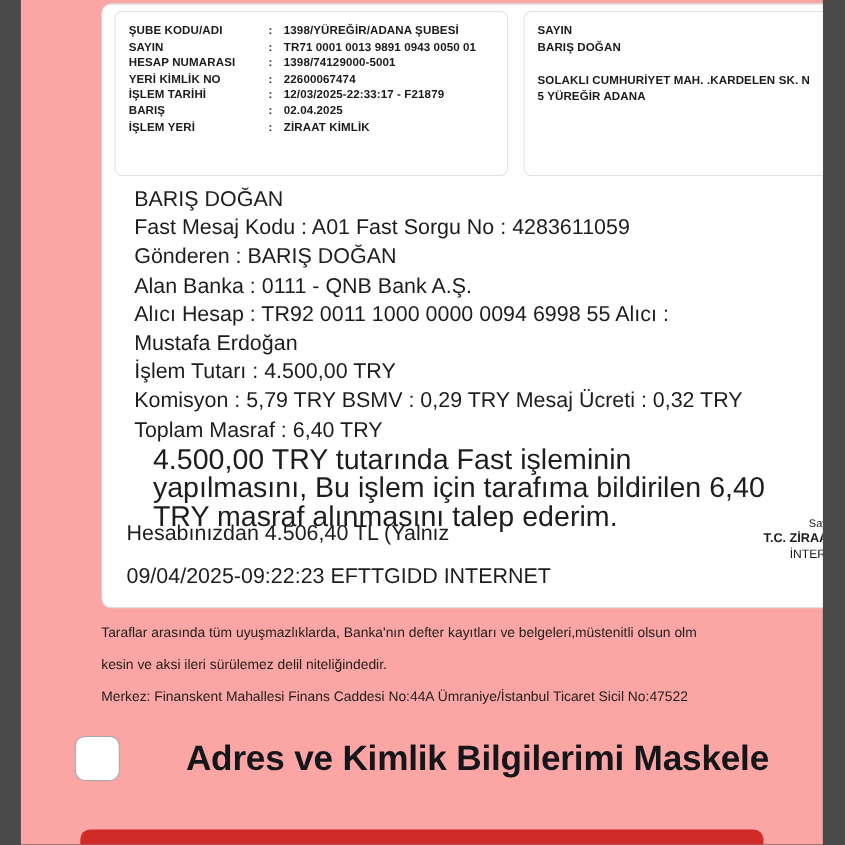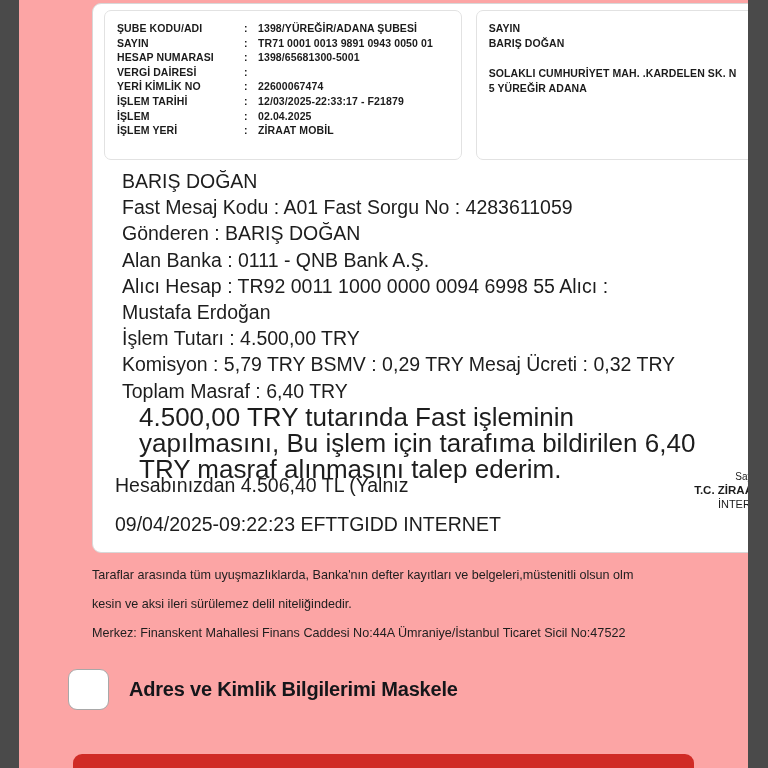--- a/index.html
+++ b/index.html
@@ -145,25 +145,26 @@
     gap: 20px;
   }
   #mask-checkbox {
     width: 41px; height: 41px;
     border: 1.6px solid #a8a8a8;
     border-radius: 9px;
     background: #ffffff;
     box-sizing: border-box;
   }
   #mask-label {
-    font-size: 20px;
+    font-size: 32px;
     font-weight: bold;
     color: #15161a;
     letter-spacing: -0.2px;
     white-space: nowrap;
+    margin-left: 40px;
   }
 
   
   #primary-action-button {
     position: absolute;
     left: 54px; top: 754px;
     width: 621px;
     height: 56px;
     background: #d02b26;
     border: none;
@@ -195,46 +196,41 @@
               <td class="kv-value">1398/YÜREĞİR/ADANA ŞUBESİ</td>
             </tr>
             <tr>
               <td class="kv-label">SAYIN</td>
               <td class="kv-colon">:</td>
               <td class="kv-value">TR71 0001 0013 9891 0943 0050 01</td>
             </tr>
             <tr>
               <td class="kv-label">HESAP NUMARASI</td>
               <td class="kv-colon">:</td>
-              <td class="kv-value">1398/65681300-5001</td>
-            </tr>
-            <tr>
-              <td class="kv-label">VERGİ DAİRESİ</td>
-              <td class="kv-colon">:</td>
-              <td class="kv-value"></td>
+              <td class="kv-value">1398/74129000-5001</td>
             </tr>
             <tr>
               <td class="kv-label">YERİ KİMLİK NO</td>
               <td class="kv-colon">:</td>
               <td class="kv-value">22600067474</td>
             </tr>
             <tr>
               <td class="kv-label">İŞLEM TARİHİ</td>
               <td class="kv-colon">:</td>
               <td class="kv-value">12/03/2025-22:33:17 - F21879</td>
             </tr>
             <tr>
-              <td class="kv-label">İŞLEM</td>
+              <td class="kv-label">BARIŞ</td>
               <td class="kv-colon">:</td>
               <td class="kv-value">02.04.2025</td>
             </tr>
             <tr>
               <td class="kv-label">İŞLEM YERİ</td>
               <td class="kv-colon">:</td>
-              <td class="kv-value">ZİRAAT MOBİL</td>
+              <td class="kv-value">ZİRAAT KİMLİK</td>
             </tr>
           </tbody>
             </table>
         </div>
 
         <div class="info-box" id="recipient-info-box">
           <div class="rcp-line">SAYIN</div>
           <div class="rcp-line">BARIŞ DOĞAN</div>
           <div class="rcp-gap"></div>
           <div class="rcp-line">SOLAKLI CUMHURİYET MAH. .KARDELEN SK. N</div>

